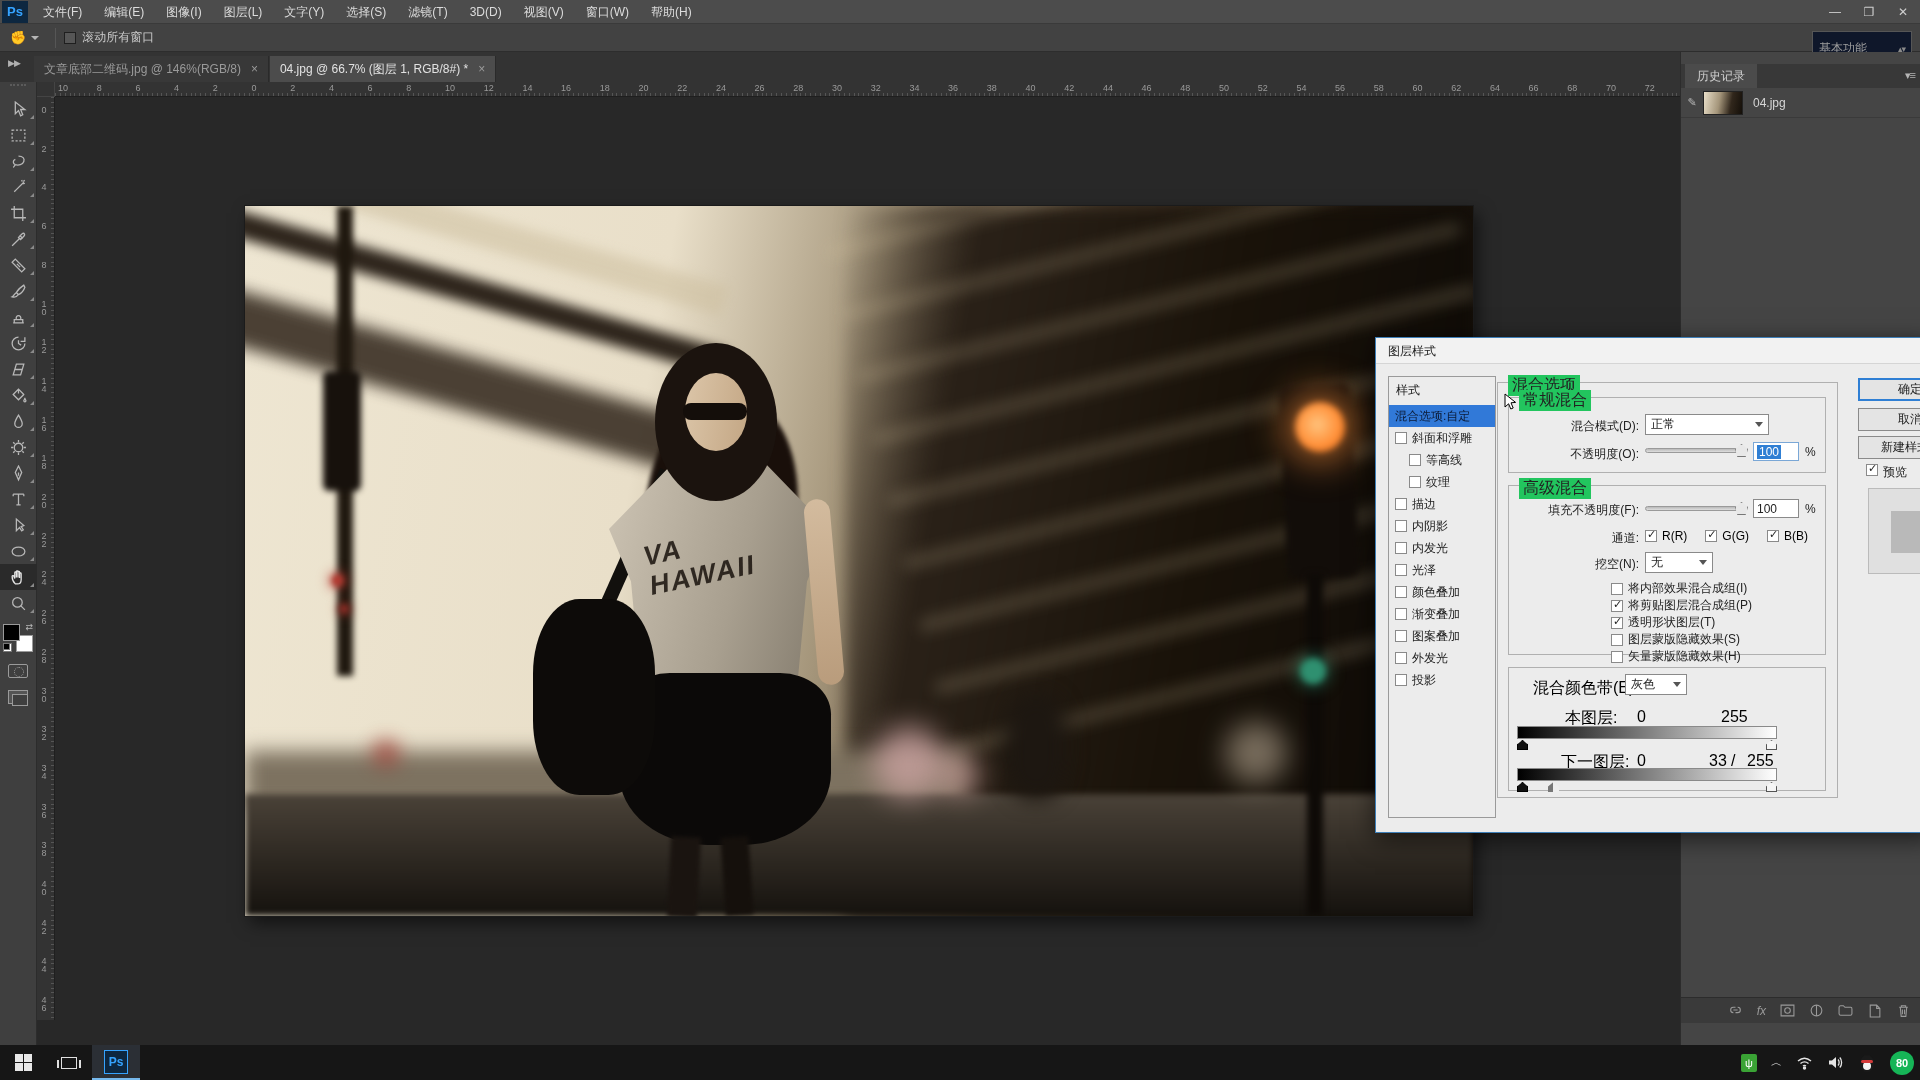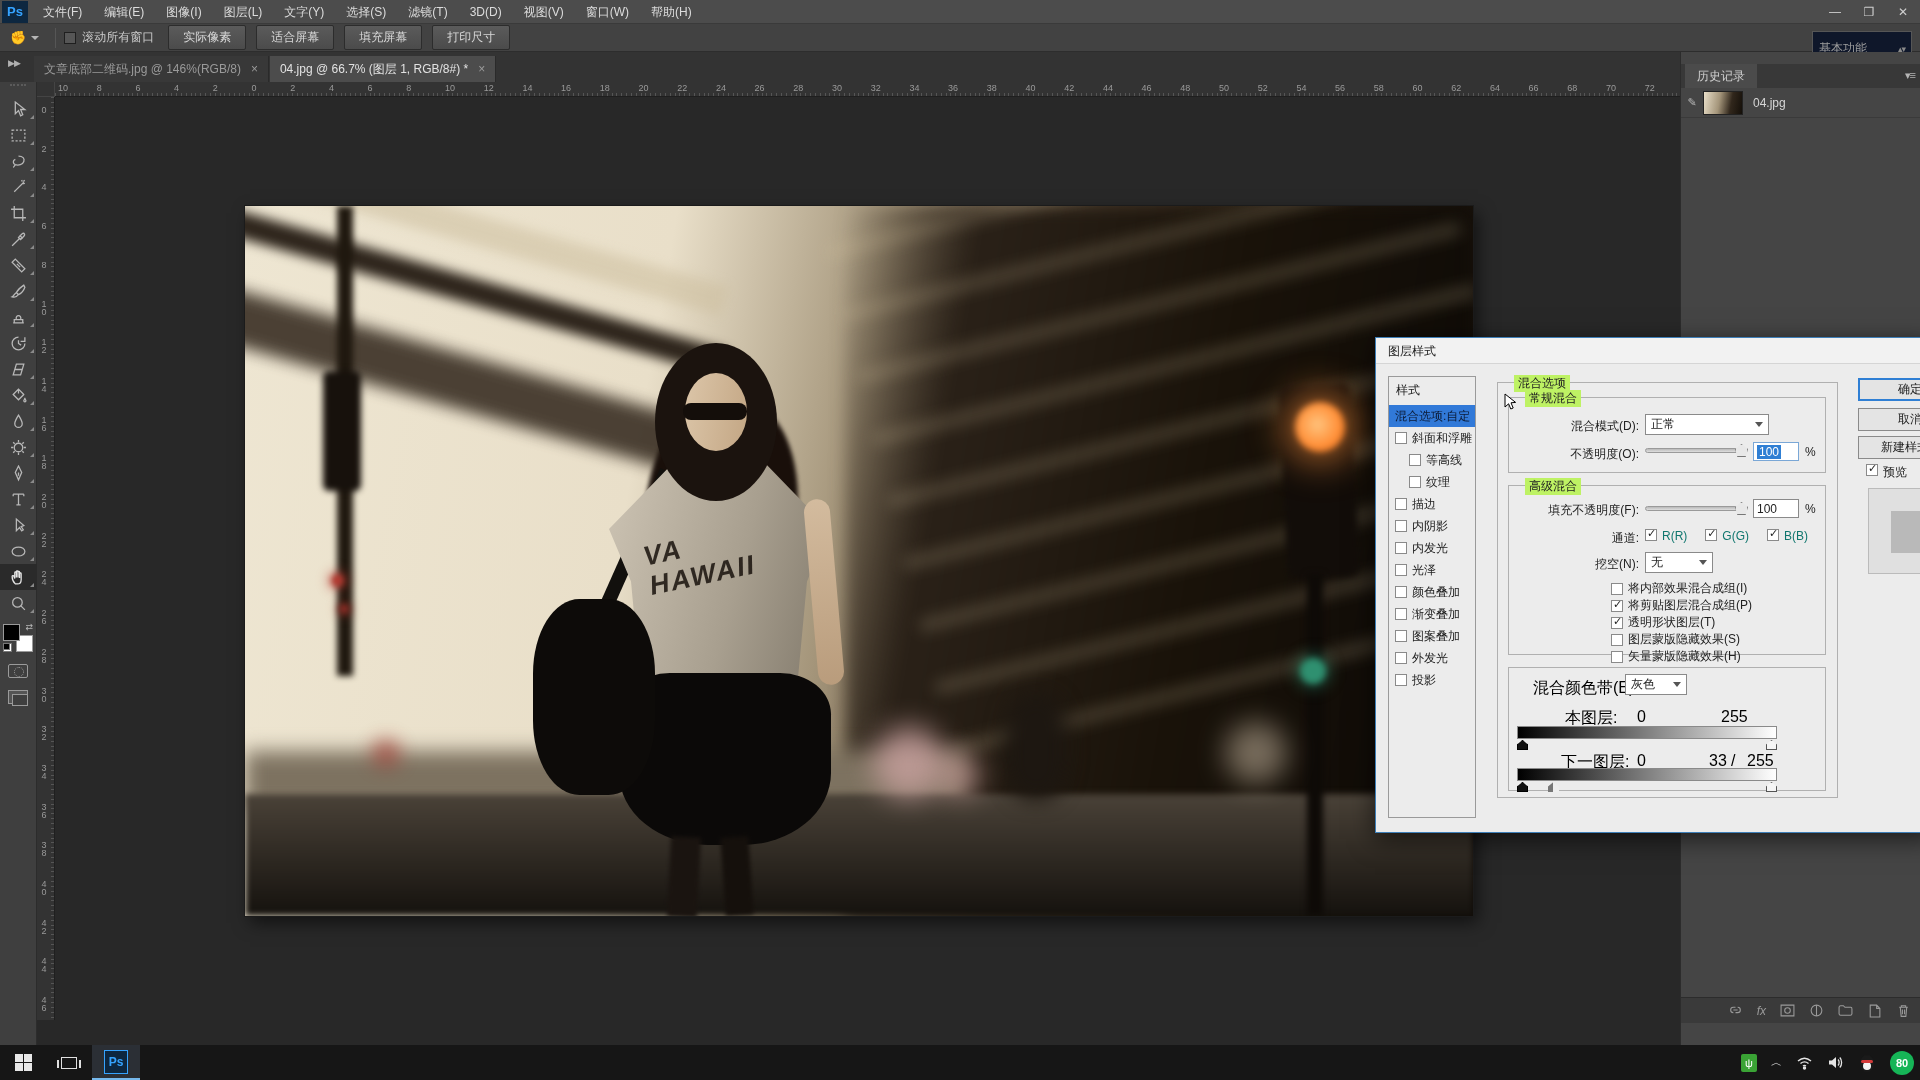--- a/index.html
+++ b/index.html
@@ -128,44 +128,44 @@
   .hist-well{width:22px;height:100%;border-right:1px solid #3a3a3a;background:#404040;}
   .doc-ico{width:13px;height:15px;margin:0 10px 0 12px;background:#cfcfcf;border:1px solid #222;
     background-image:linear-gradient(#888 1px,transparent 1px);background-size:100% 3px;background-position:0 3px;}
   .layer-icons{position:absolute;left:0;bottom:22px;width:240px;height:26px;background:#3a3a3a;border-top:1px solid #2c2c2c;display:flex;align-items:center;justify-content:flex-end;padding-right:10px;gap:14px;color:#9a9a9a;}
   .layer-icons svg{width:15px;height:15px;}
   .fx-ico{font-style:italic;font-size:12px;color:#9a9a9a;}
 
   
   .dialog{position:absolute;left:1375px;top:337px;width:560px;height:496px;background:#ececec;border:1px solid #3e7fb8;box-shadow:0 6px 24px rgba(0,0,0,.6);color:#1c1c1c;}
   .dlg-title{position:absolute;left:0;top:0;width:100%;height:26px;background:#f2f2f2;border-bottom:1px solid #d5d5d5;line-height:26px;padding-left:12px;font-size:12px;color:#222;}
-  .styles-box{position:absolute;left:12px;top:38px;width:88px;height:442px;border:1px solid #9a9a9a;background:#ececec;}
+  .styles-box{position:absolute;left:12px;top:38px;width:108px;height:442px;border:1px solid #9a9a9a;background:#ececec;}
   .styles-head{padding:5px 0 6px 7px;font-size:12px;color:#222;}
   .style-row{display:flex;align-items:center;height:22px;padding-left:6px;font-size:12px;color:#222;}
   .style-row.indent{padding-left:20px;}
   .style-row.selected{background:#3179d8;color:#0b1b36;}
   .cbx{width:12px;height:12px;background:#fff;border:1px solid #8a8a8a;margin-right:5px;position:relative;flex:none;}
   .cbx.checked::after{content:"✓";position:absolute;left:1px;top:-3px;font-size:11px;color:#222;}
   .fieldset{position:absolute;border:1px solid #b0b0b0;}
-  .legend{position:absolute;top:-8px;left:16px;background:#bef264;padding:0 4px;font-size:12px;color:#222;white-space:nowrap;}
+  .legend{position:absolute;top:-8px;left:10px;background:#22c55e;padding:0 4px;font-size:16px;color:#222;white-space:nowrap;}
   .outer-fs{left:121px;top:44px;width:341px;height:416px;}
   .fs-general{left:10px;top:14px;width:318px;height:76px;}
   .fs-adv{left:10px;top:102px;width:318px;height:170px;}
   .fs-blendif{left:10px;top:284px;width:318px;height:124px;}
   .row-label{position:absolute;width:130px;text-align:right;font-size:12px;color:#222;white-space:nowrap;}
   .combo{position:absolute;height:21px;background:#fff;border:1px solid #8a8a8a;display:flex;align-items:center;justify-content:space-between;padding:0 5px;font-size:12px;color:#222;}
   .combo .chev{width:0;height:0;border-left:4px solid transparent;border-right:4px solid transparent;border-top:5px solid #555;}
   .slider{position:absolute;height:5px;border-radius:3px;background:linear-gradient(#b9b9b9,#dedede);border:1px solid #9a9a9a;}
   .sl-thumb{position:absolute;right:-6px;top:-5px;width:13px;height:13px;background:#e8e8e8;border:1px solid #777;
     clip-path:polygon(50% 0,100% 38%,82% 100%,18% 100%,0 38%);}
   .valbox{position:absolute;height:19px;background:#fff;border:1px solid #7aa7d6;font-size:12px;color:#222;display:flex;align-items:center;padding:0 3px;}
   .valbox .sel{background:#2f7fd4;color:#fff;padding:0 2px;}
   .pct{position:absolute;font-size:12px;color:#222;}
   .chan-row{position:absolute;display:flex;gap:18px;}
-  .chan-item{display:flex;font-size:12px;color:#0f766e;}
+  .chan-item{display:flex;align-items:center;font-size:12px;color:#000000;}
   .adv-cb{position:absolute;left:102px;display:flex;flex-direction:column;gap:4px;}
   .adv-cb-row{display:flex;align-items:center;font-size:12px;color:#222;height:13px;}
   .bi-label{position:absolute;font-size:16px;color:#000000;}
   .grad-bar{position:absolute;left:8px;width:260px;height:13px;border:1px solid #8a8a8a;background:linear-gradient(to right,#000,#fff);}
   .bif-thumb{position:absolute;width:11px;height:10px;clip-path:polygon(50% 0,100% 45%,100% 100%,0 100%,0 45%);}
   .bt-black{background:#111;border:1px solid #000;}
   .bt-white{background:#f5f5f5;border:1px solid #555;}
   .bt-half{background:linear-gradient(to right,#777 50%,#eee 50%);}
   .dlg-btn{position:absolute;left:482px;width:104px;height:23px;background:#e4e4e4;border:1px solid #8a8a8a;font-size:12px;color:#222;display:flex;align-items:center;justify-content:center;}
   .dlg-btn.primary{border:2px solid #2f7fd4;}
@@ -227,27 +227,20 @@
   <div class="optionsbar">
     <div class="opt-tool">
       <span class="opt-hand">✊</span>
       <span class="opt-caret"></span>
     </div>
     <div class="opt-sep"></div>
     <div class="opt-check">
       <span class="cb-dark"></span>
       <span>滚动所有窗口</span>
     </div>
-    <div style="display:flex">
-
-    <button class="opt-btn">实际像素</button>
-        <button class="opt-btn">适合屏幕</button>
-        <button class="opt-btn">填充屏幕</button>
-        <button class="opt-btn">打印尺寸</button>
-      </div>
   </div>
   <div class="workspace">
     <span>基本功能</span>
     <span class="ws-arrows">▴▾</span>
   </div>
 
   <div class="tabbar">
 
       <div class="tab">
         <span>文章底部二维码.jpg @ 146%(RGB/8)</span>

